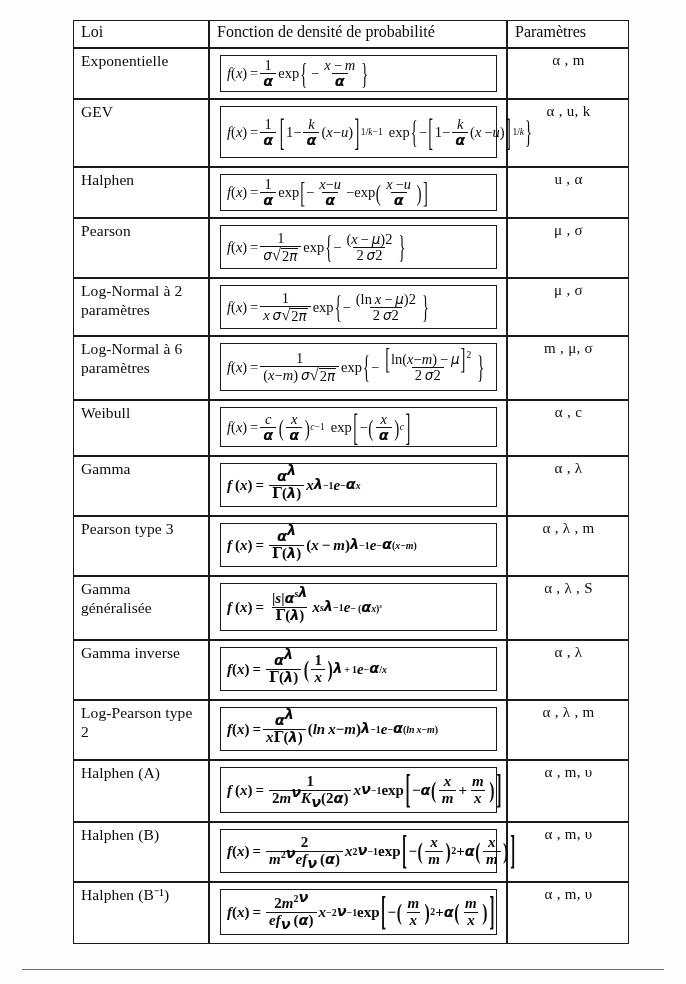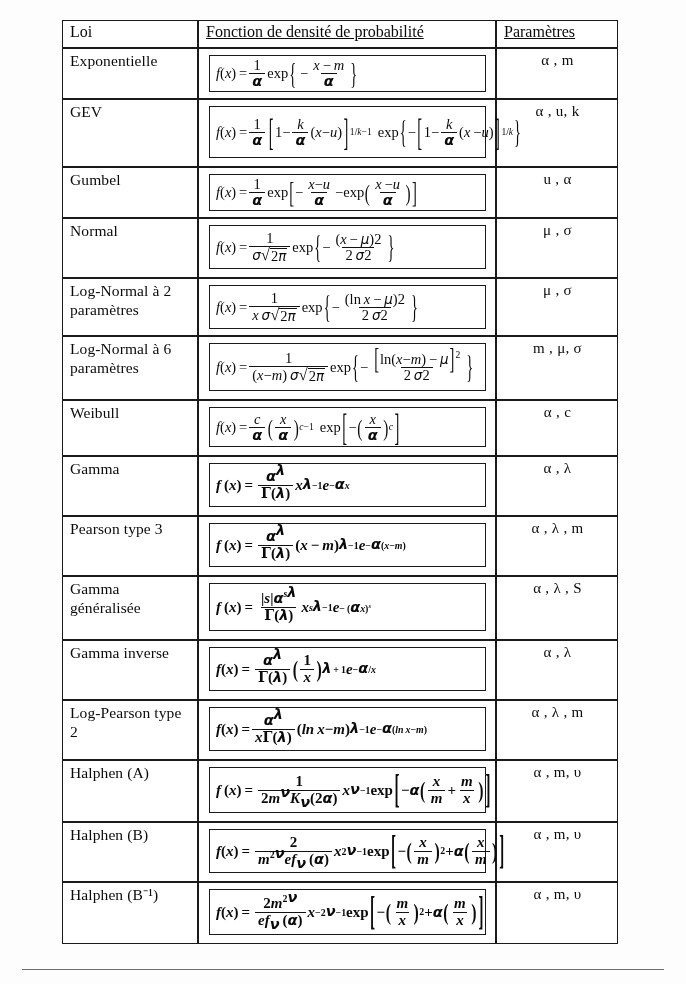--- a/index.html
+++ b/index.html
@@ -17,21 +17,21 @@
   }
   #page {
     position: absolute;
     left: 0; top: 0;
     width: 686px;
     height: 984px;
     background: #fdfdfd;
   }
   #table-wrap {
     position: absolute;
-    left: 62px;
+    left: 73px;
     top: 20px;
     width: 556px;
   }
   table.laws {
     border-collapse: separate;
     border-spacing: 0;
     width: 556px;
     table-layout: fixed;
     background: #ffffff;
   }
@@ -46,22 +46,22 @@
     background: #ffffff;
   }
   table.laws thead th {
     height: 22px;
     font-weight: normal;
     font-size: 16px;
     text-align: left;
     padding-top: 2px;
     padding-bottom: 2px;
   }
-  th.h-fn { text-align: center; text-decoration: underline; }
-  th.h-par { text-align: left; padding-left: 9px; text-decoration: underline; }
+  th.h-fn { text-align: center; }
+  th.h-par { text-align: left; padding-left: 9px; }
 
   td.loi {
     font-size: 15.5px;
     line-height: 1.18;
     letter-spacing: 0.1px;
   }
   td.par {
     font-size: 15px;
     padding-left: 9px;
     padding-top: 4px;
@@ -230,40 +230,40 @@
                   </span>(<span class="it">x</span>−<span class="it">u</span>)<span class="brk2">]</span><sup class="ex">1/<span class="it">k</span>−1</sup><span class="gap2"></span><span class="up">exp</span><span class="brc">{</span>−<span class="brk2">[</span>1−<span class="frac">
                     <span class="num"><span class="it">k</span></span>
                     <span class="den"><span class="gkb">α</span></span>
                   </span>(<span class="it">x</span> −<span class="it">u</span>)<span class="brk2">]</span><sup class="ex">1/<span class="it">k</span></sup><span class="brc">}</span></span>
             </div>
           </td>
           <td class="par">α , u, k</td>
         </tr>
 
         <tr class="r-gumbel">
-          <td class="loi">Gumbel</td>
+          <td class="loi">Halphen</td>
           <td class="fn">
             <div class="fbox">
               <span class="math"><span class="it">f</span>(<span class="it">x</span>) =<span class="frac">
                     <span class="num">1</span>
                     <span class="den"><span class="gkb">α</span></span>
                   </span><span class="up">exp</span><span class="brk">[</span>−<span class="frac">
                     <span class="num"><span class="it">x</span>−<span class="it">u</span></span>
                     <span class="den"><span class="gkb">α</span></span>
                   </span>−<span class="up">exp</span><span class="par-big">(</span><span class="frac">
                     <span class="num"><span class="it">x</span> −<span class="it">u</span></span>
                     <span class="den"><span class="gkb">α</span></span>
                   </span><span class="par-big">)</span><span class="brk">]</span></span>
             </div>
           </td>
           <td class="par">u , α</td>
         </tr>
 
         <tr class="r-normal">
-          <td class="loi">Normal</td>
+          <td class="loi">Pearson</td>
           <td class="fn">
             <div class="fbox" style="min-height:44px">
               <span class="math"><span class="it">f</span>(<span class="it">x</span>) =<span class="frac">
                     <span class="num">1</span>
                     <span class="den"><span class="gk">σ</span><span class="sqrt">
                         <span class="radical">√</span>
                         <span class="rad-body">2<span class="gk">π</span></span>
                       </span></span>
                   </span><span class="up">exp</span><span class="brc">{</span>−<span class="frac">
                     <span class="num">(<span class="it">x</span> − <span class="gk">μ</span>)2</span>

